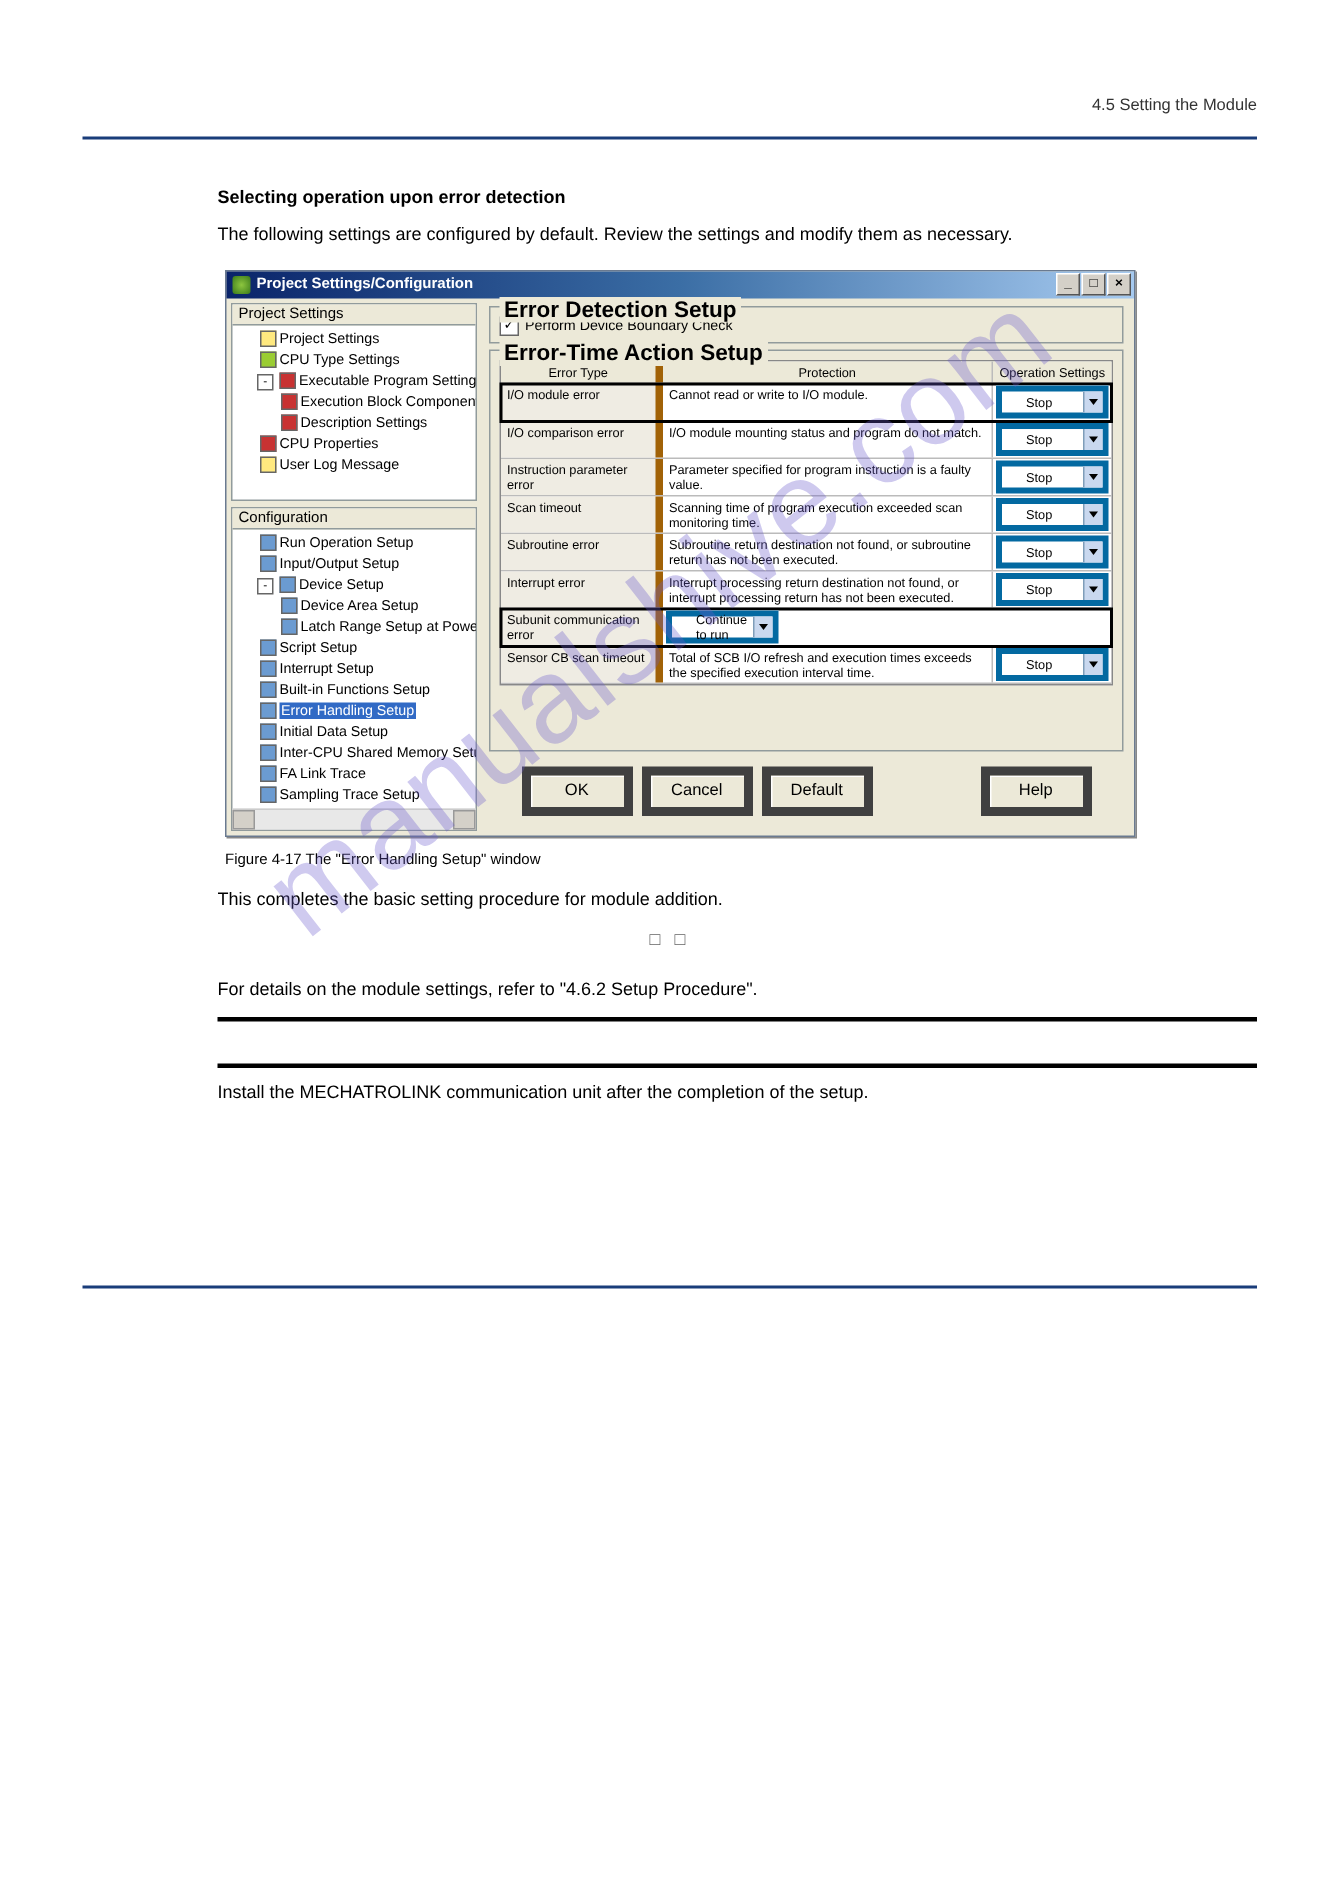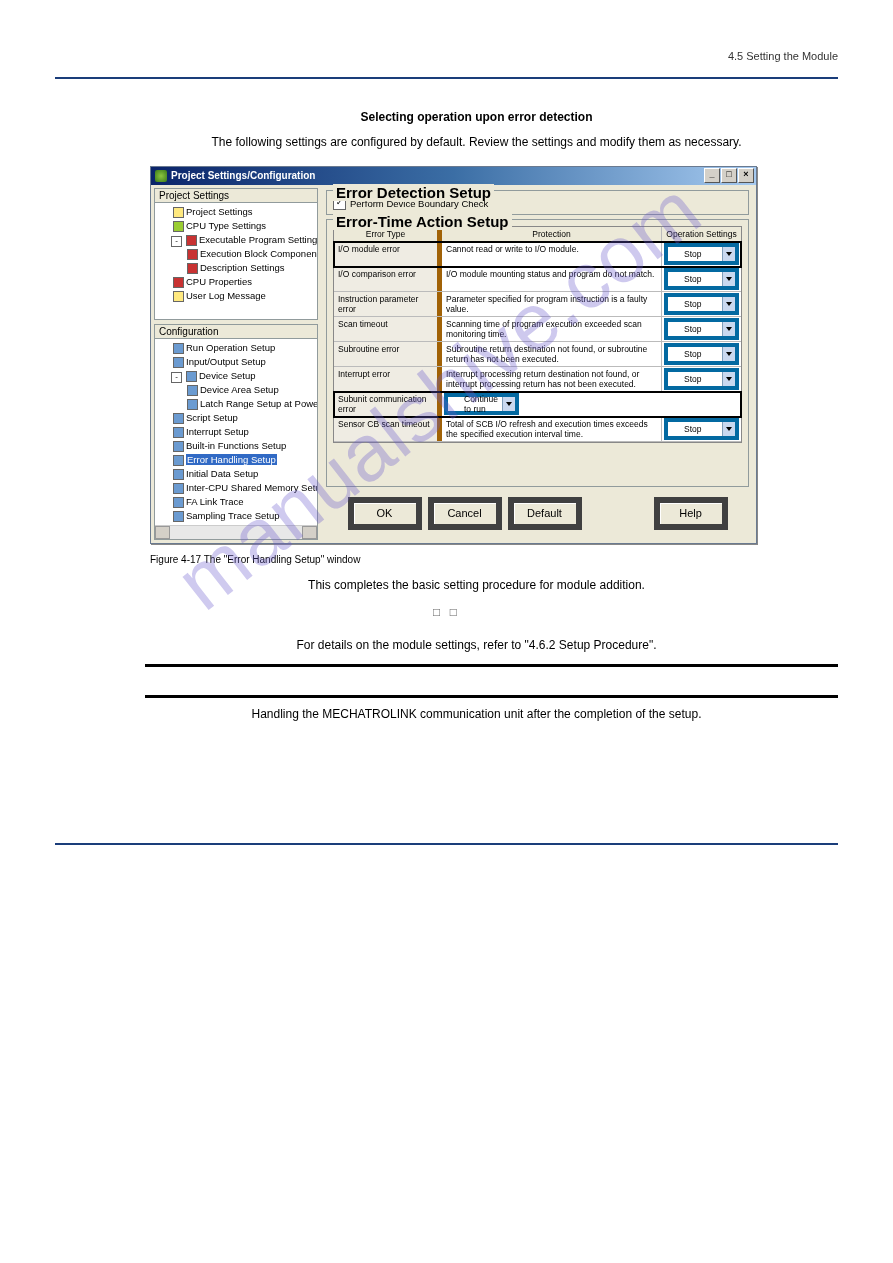--- a/index.html
+++ b/index.html
@@ -7,37 +7,37 @@
     padding: 0;
     font-family: Arial, sans-serif;
     background: #fff;
     width: 893px;
   }
   .page {
     width: 893px;
     padding: 50px 55px 40px 55px;
     box-sizing: border-box;
     position: relative;
+    margin-top: 14px;
   }
   .top-rule {
     border-top: 2px solid #1a3d7a;
     margin: 15px 0 30px 0;
   }
   .header-right {
     text-align: right;
     font-size: 11px;
     color: #333;
     margin-bottom: 4px;
   }
   .body-text {
     font-size: 12px;
     color: #000;
     margin: 0 0 8px 0;
     line-height: 1.4;
-    text-align: center;
   }
   .body-text.indent {
     margin-left: 90px;
     margin-right: 30px;
   }
   .bold { font-weight: bold; }
   .fig-wrap {
     margin: 15px 0 10px 95px;
   }
   .fig-caption {
@@ -307,16 +307,16 @@
   </div>
 
   <div class="fig-caption">Figure 4-17   The "Error Handling Setup" window</div>
 
   <p class="body-text indent">This completes the basic setting procedure for module addition.</p>
   <div class="squares">□ □</div>
   <p class="body-text indent">For details on the module settings, refer to     "4.6.2 Setup Procedure".</p>
 
   <div class="black-rule"></div>
   <div class="black-rule" style="margin-top:4px;margin-bottom:8px"></div>
-  <p class="body-text indent">Handling the MECHATROLINK communication unit after the completion of the setup.</p>
+  <p class="body-text indent">Install the MECHATROLINK communication unit after the completion of the setup.</p>
 
   <div class="bottom-rule"></div>
 </div>
 
 </body></html>

